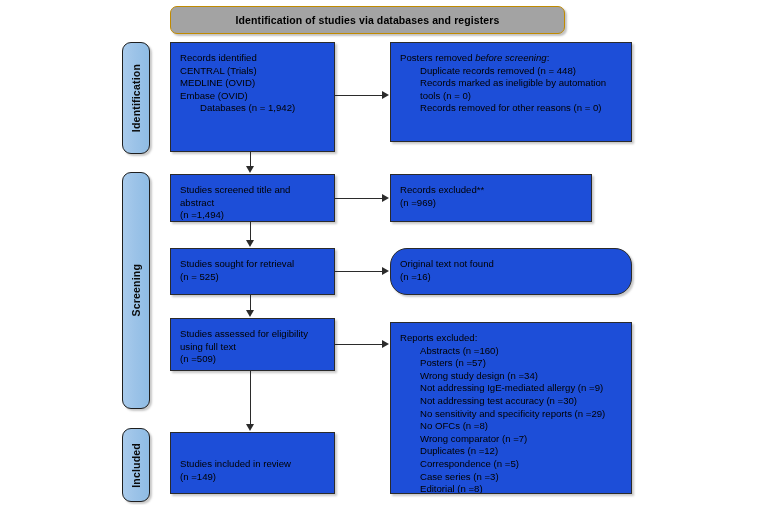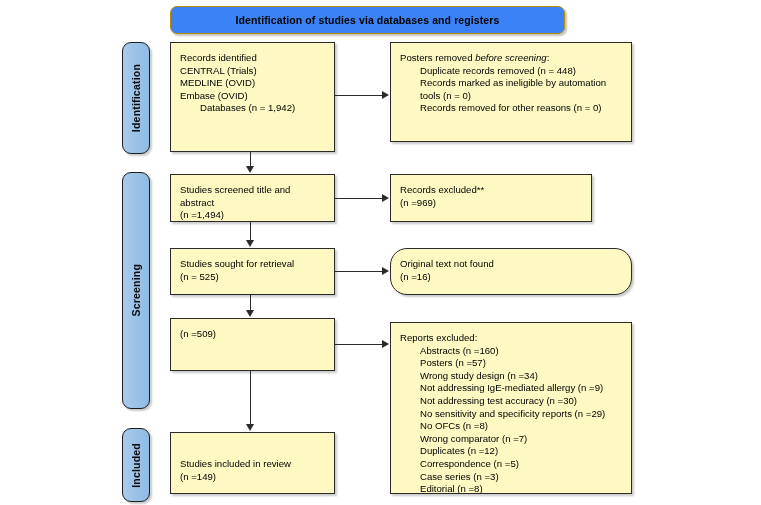--- a/index.html
+++ b/index.html
@@ -15,21 +15,21 @@
     position: relative;
     width: 761px;
     height: 505px;
     background: #ffffff;
     overflow: hidden;
   }
 
   
   .banner {
     position: absolute;
-    background: #3b82f6;
+    background: #a3a3a3;
     border: 1px solid #C08A00;
     border-radius: 7px;
     box-shadow: 2px 2px 2px rgba(120,120,120,0.45);
     display: flex;
     align-items: center;
     justify-content: center;
     font-size: 10.5px;
     font-weight: bold;
     color: #000;
     letter-spacing: 0.1px;
@@ -53,21 +53,21 @@
     font-size: 10.5px;
     font-weight: bold;
     color: #0b0b0b;
     letter-spacing: 0.2px;
     white-space: nowrap;
   }
 
   
   .fbox {
     position: absolute;
-    background: #fef9c3;
+    background: #1d4ed8;
     border: 1.3px solid #2b2b2b;
     box-shadow: 2px 2px 2px rgba(120,120,120,0.40);
     box-sizing: border-box;
     padding: 9px 8px 6px 9px;
     font-size: 9.6px;
     line-height: 12.6px;
     color: #000;
     overflow: hidden;
   }
   .fbox .ln { white-space: nowrap; }
@@ -153,20 +153,21 @@
     <div class="ln">Studies sought for retrieval</div>
     <div class="ln">(n = 525)</div>
   </div>
 
   <div class="fbox" style="left:390px; top:248px; width:242px; height:47px;border-radius:17px;">
     <div class="ln">Original text not found</div>
     <div class="ln">(n =16)</div>
   </div>
 
   <div class="fbox" style="left:170px; top:318px; width:165px; height:53px;">
+    <div class="ln wrap">Studies assessed for eligibility using full text</div>
     <div class="ln">(n =509)</div>
   </div>
 
   <div class="fbox" style="left:390px; top:322px; width:242px; height:172px; ">
     <div class="ln">Reports excluded:</div>
     <div>
       <div class="ln ind2">Abstracts (n =160)</div>
       <div class="ln ind2">Posters (n =57)</div>
       <div class="ln ind2">Wrong study design (n =34)</div>
       <div class="ln ind2">Not addressing IgE-mediated allergy (n =9)</div>

